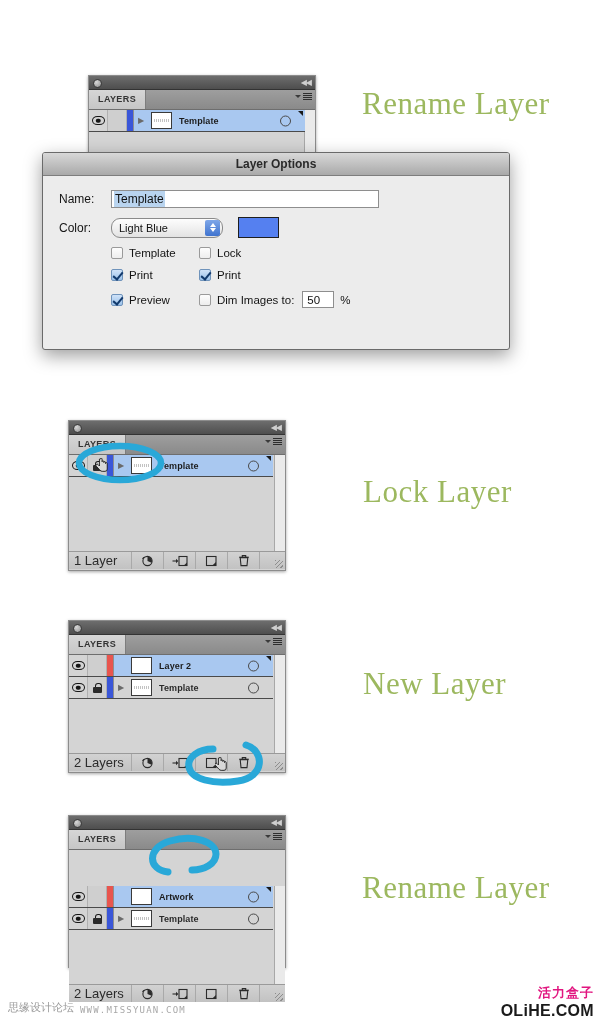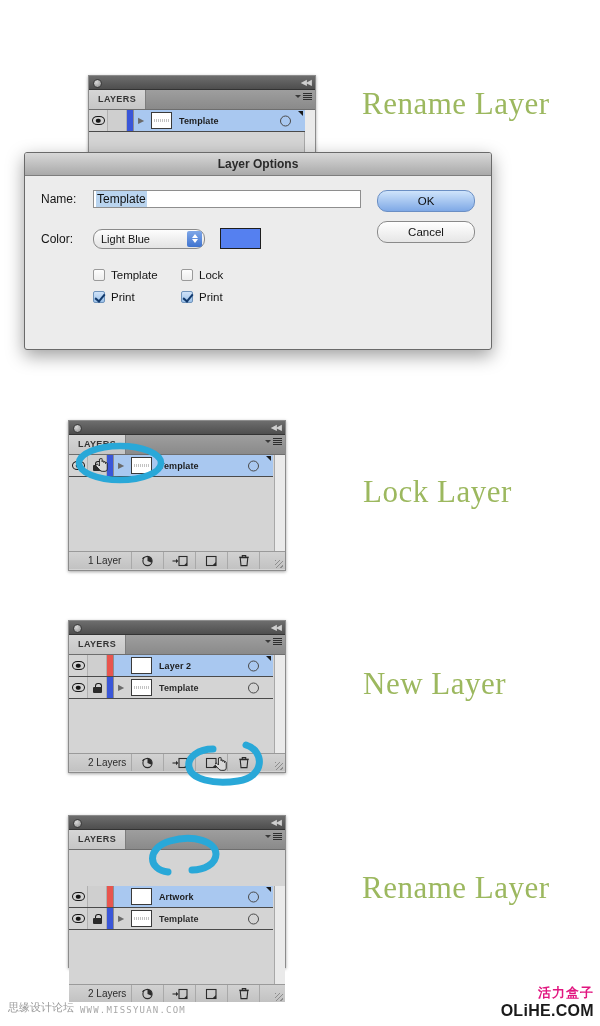--- a/index.html
+++ b/index.html
@@ -45,21 +45,21 @@
         background:repeating-linear-gradient(90deg,#c2c2c2 0 1px,transparent 1px 2px);}
   .layer-name{font-size:9px;color:#1c1c1c;margin-left:7px;font-weight:bold;letter-spacing:.1px;}
   .layer-name.dim{font-weight:bold;color:#2a2a2a;}
   .target-circle{position:absolute;right:14px;top:50%;transform:translateY(-50%);
         width:9px;height:9px;border-radius:50%;border:1px solid #4a4a4a;}
   .corner-tri{position:absolute;right:2px;top:1px;width:0;height:0;
         border-top:5px solid #1a1a1a;border-left:5px solid transparent;}
   .scroll-rail{position:absolute;right:0;top:0;bottom:0;width:10px;background:#eaeaea;border-left:1px solid #a8a8a8;}
   .panel-footer{height:17px;background:linear-gradient(#d2d2d2,#c2c2c2);border-top:1px solid #9a9a9a;
         display:flex;align-items:center;position:relative;}
-  .panel-footer .count{font-size:10px;color:#2b2b2b;padding-left:19px;}
+  .panel-footer .count{font-size:13px;color:#2b2b2b;padding-left:5px;}
   .footer-icons{position:absolute;left:62px;top:0;height:17px;display:flex;align-items:center;}
   .fi{width:31px;height:17px;display:flex;align-items:center;justify-content:center;
        border-left:1px solid #a9a9a9;}
   .fi:last-child{border-right:1px solid #a9a9a9;}
   .grip{position:absolute;right:2px;bottom:1px;width:8px;height:8px;
        background:repeating-linear-gradient(135deg,#8d8d8d 0 1px,transparent 1px 3px);}
 
   
   .eye{width:13px;height:9px;position:relative;}
   .eye .outer{position:absolute;inset:0;border:1.4px solid #151515;border-radius:50% 50% 50% 50%/60% 60% 60% 60%;}
@@ -72,21 +72,21 @@
   .lock .body{position:absolute;left:0;bottom:0;width:9px;height:6px;background:#2a2a2a;border-radius:1px;}
 
   
   .dialog{position:absolute;background:#ececec;border:1px solid #6a6a6a;border-radius:3px;
      box-shadow:0 6px 18px rgba(0,0,0,.38);}
   .dlg-title{height:22px;background:linear-gradient(#d8d8d8,#a9a9a9);
      border-bottom:1px solid #7d7d7d;border-radius:2px 2px 0 0;
      display:flex;align-items:center;justify-content:center;
      font-size:12px;color:#2a2a2a;font-weight:bold;}
   .dlg-body{padding:14px 16px 12px 16px;position:relative;}
-  .row{display:flex;align-items:center;margin-bottom:20px;}
+  .row{display:flex;align-items:center;margin-bottom:9px;}
   .lbl{font-size:12px;color:#141414;width:52px;text-align:left;}
   .text-input{width:268px;height:18px;background:#fff;border:1px solid #8e8e8e;
      font-size:12px;color:#111;display:flex;align-items:center;padding:0 2px;box-sizing:border-box;}
   .text-input .sel{background:#b9d4ef;padding:1px 1px;}
   .select{width:112px;height:20px;background:linear-gradient(#fdfdfd,#e3e3e3);
      border:1px solid #8a8a8a;border-radius:9px;display:flex;align-items:center;
      font-size:11px;color:#111;padding-left:7px;box-sizing:border-box;position:relative;}
   .select .stepper{position:absolute;right:2px;top:1px;width:15px;height:16px;border-radius:2px;
      background:linear-gradient(#7fa7e8,#3f73cf);display:flex;flex-direction:column;
      align-items:center;justify-content:center;gap:1px;}
@@ -166,21 +166,21 @@
         <div class="thumb">
             <i class="squig"></i>
           </div>
         <div class="layer-name">Template</div>
         <div class="target-circle"></div>
         <div class="corner-tri"></div>
       </div>
     </div>
   </div>
 
-  <div class="dialog" style="left:24px;top:152px;width:466px;height:196px;">
+  <div class="dialog" style="left:42px;top:152px;width:466px;height:196px;">
     <div class="dlg-title">Layer Options</div>
     <div class="dlg-body">
 
       <div class="row">
         <div class="lbl">Name:</div>
         <div class="text-input">
           <span class="sel">Template</span>
         </div>
       </div>
 
@@ -210,26 +210,34 @@
         <div class="chkrow">
           <label class="chk">
             <span class="box on"></span>
             <span>Print</span>
           </label>
           <label class="chk">
             <span class="box on"></span>
             <span>Print</span>
           </label>
         </div>
-      </div>
-
-      <div class="dlg-buttons">
-        <div class="btn default">OK</div>
-        <div class="btn">Cancel</div>
-      </div>
+        <div class="chkrow">
+          <label class="chk">
+            <span class="box on"></span>
+            <span>Preview</span>
+          </label>
+          <label class="chk wide">
+            <span class="box"></span>
+            <span>Dim Images to:</span>
+          </label>
+          <div class="num-input">50</div>
+          <span class="pct">%</span>
+        </div>
+      </div>
+
     </div>
   </div>
 
   <div class="panel" style="left:68px;top:420px;width:216px;height:149px;">
     <div class="panel-titlebar">
       <span class="dot"></span>
       <span class="collapse">◀◀</span>
     </div>
     <div class="tabstrip">
       <div class="tab">LAYERS</div>

